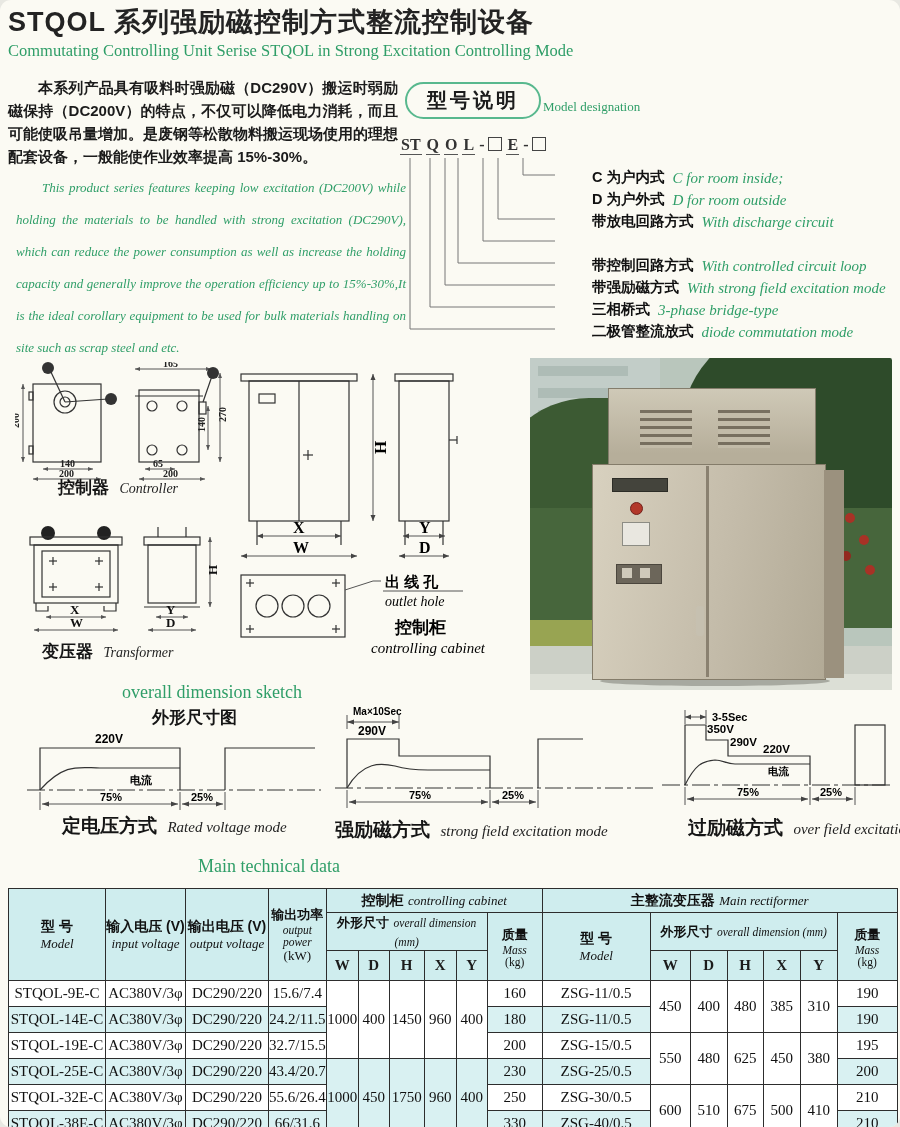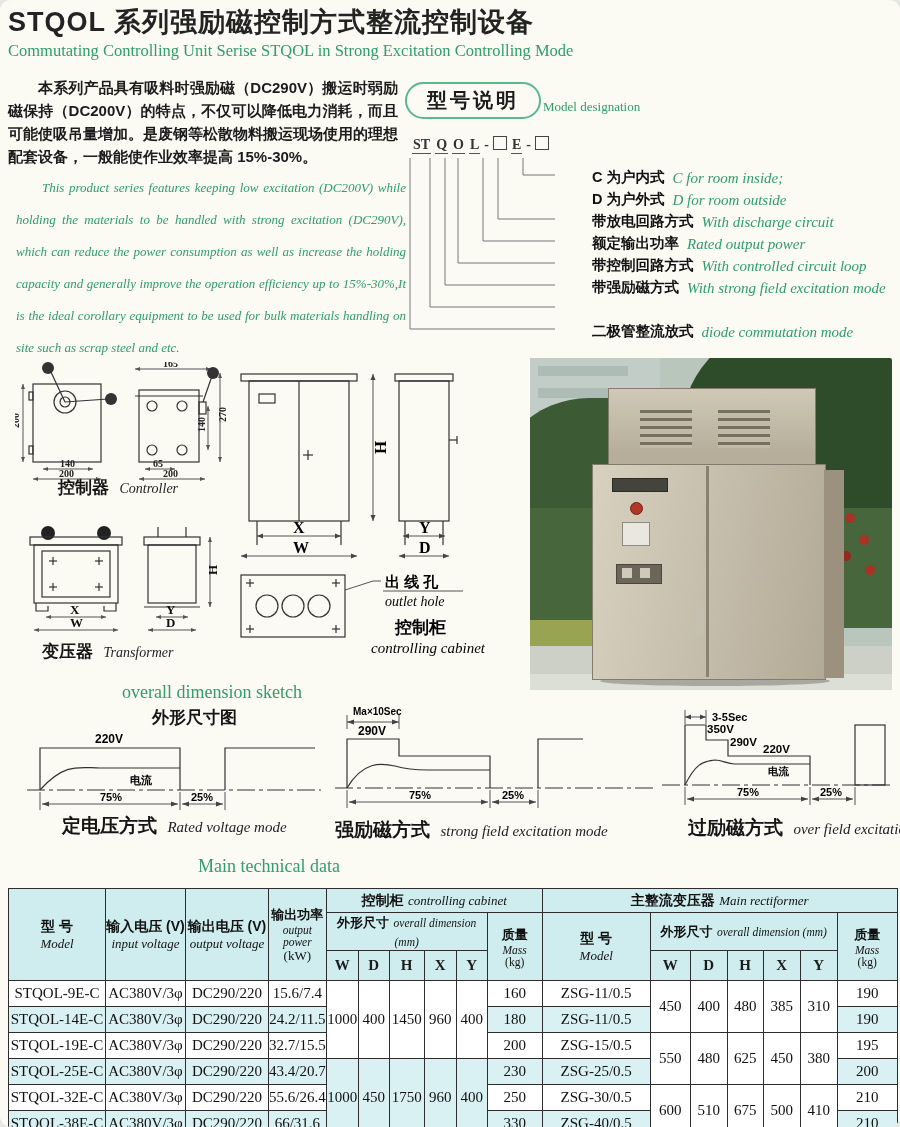--- a/index.html
+++ b/index.html
@@ -19,21 +19,21 @@
             text-align:justify;text-indent:2em;color:#1b1b1b;}
   #intro-en{left:16px;top:172px;width:390px;font-size:13px;line-height:32px;
             font-family:"Liberation Serif",serif;font-style:italic;color:#2f9e68;text-align:justify;text-indent:2em;}
 
   
   .pill{display:inline-block;border:2px solid #58b88e;border-radius:22px;padding:3px 20px;
         font-size:20px;font-weight:bold;letter-spacing:3px;color:#1c1c1c;background:transparent;}
   .badge-en{font-family:"Liberation Serif",serif;color:#2f9e68;font-size:13px;}
 
   
-  #model-code{left:412px;top:136px;font-family:"Liberation Serif",serif;font-size:14px;font-weight:bold;color:#333;}
+  #model-code{left:400px;top:136px;font-family:"Liberation Serif",serif;font-size:16px;font-weight:bold;color:#333;}
   #model-code .ch{display:inline-block;border-bottom:1.5px solid #555;padding:0 1px;margin-right:4px;}
   #model-code .dash{display:inline-block;margin-right:4px;border-bottom:none;}
   #model-code .box{display:inline-block;width:12px;height:12px;border:1.5px solid #444;margin-right:4px;vertical-align:-1px;}
 
   .mlabel{position:absolute;left:592px;height:22px;display:flex;align-items:flex-end;white-space:nowrap;}
   .mlabel .cn{font-weight:bold;font-size:14.5px;color:#111;}
   .mlabel .en{font-family:"Liberation Serif",serif;font-style:italic;font-size:15px;color:#2f9e68;margin-left:8px;}
 
   
   svg text{font-family:"Liberation Serif",serif;}
@@ -106,31 +106,31 @@
     <span class="en">C for room inside;</span>
   </div>
   <div class="mlabel" style="top:187px;">
     <span class="cn">D 为户外式</span>
     <span class="en">D for room outside</span>
   </div>
   <div class="mlabel" style="top:209px;">
     <span class="cn">带放电回路方式</span>
     <span class="en">With discharge circuit</span>
   </div>
-  <div class="mlabel" style="top:231px;">
-    <span class="cn">额定输出功率</span>
-    <span class="en">Rated output power</span>
-  </div>
   <div class="mlabel" style="top:253px;">
     <span class="cn">带控制回路方式</span>
     <span class="en">With controlled circuit loop</span>
   </div>
   <div class="mlabel" style="top:275px;">
     <span class="cn">带强励磁方式</span>
     <span class="en">With strong field excitation mode</span>
+  </div>
+  <div class="mlabel" style="top:297px;">
+    <span class="cn">三相桥式</span>
+    <span class="en">3-phase bridge-type</span>
   </div>
   <div class="mlabel" style="top:319px;">
     <span class="cn">二极管整流放式</span>
     <span class="en">diode commutation mode</span>
   </div>
 
   <svg class="abs" style="left:15px;top:362px;" width="218" height="120">
     <rect class="sk" x="18" y="22" width="68" height="78"></rect>
     <rect class="sk" x="14" y="30" width="4" height="8"></rect>
     <rect class="sk" x="14" y="84" width="4" height="8"></rect>

